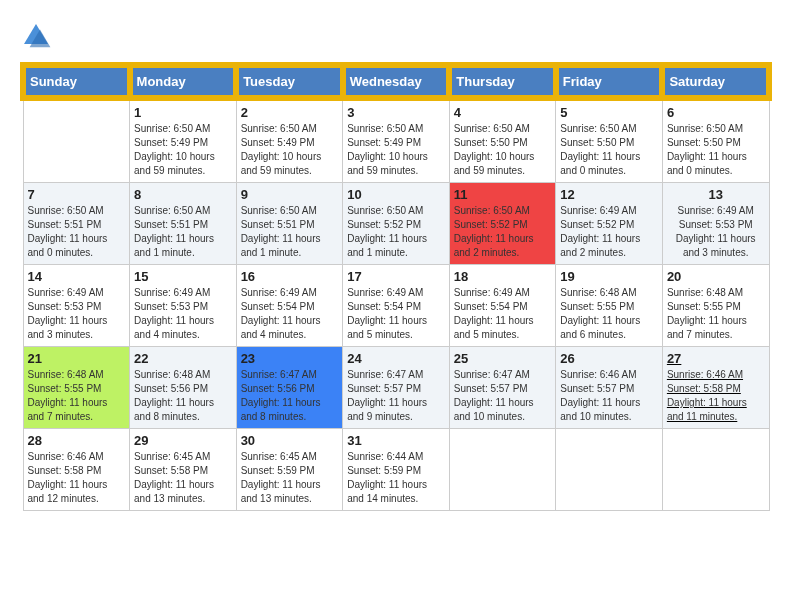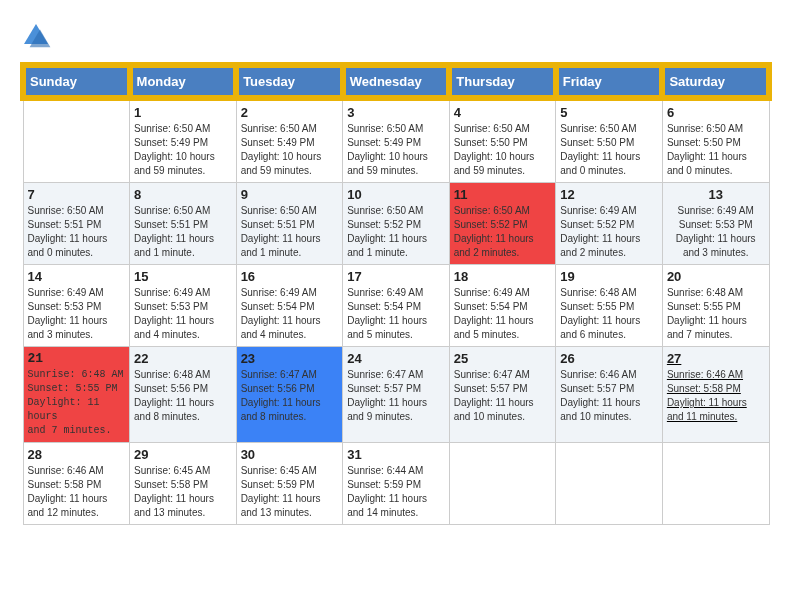--- a/index.html
+++ b/index.html
@@ -266,21 +266,21 @@
         </td>
         <td>
           <div class="day-number">20</div>
           <div class="day-info" style="white-space: pre-line;">Sunrise: 6:48 AM
 Sunset: 5:55 PM
 Daylight: 11 hours
 and 7 minutes.</div>
         </td>
       </tr>
       <tr>
-        <td style="background: #ef4444; font-family: Liberation Mono, monospace;">
+        <td style="background: #bef264;">
           <div class="day-number">21</div>
           <div class="day-info" style="white-space: pre-line;">Sunrise: 6:48 AM
 Sunset: 5:55 PM
 Daylight: 11 hours
 and 7 minutes.</div>
         </td>
         <td style="background: rgb(240, 244, 248); margin-left: 24px;">
           <div class="day-number">22</div>
           <div class="day-info" style="white-space: pre-line;">Sunrise: 6:48 AM
 Sunset: 5:56 PM

